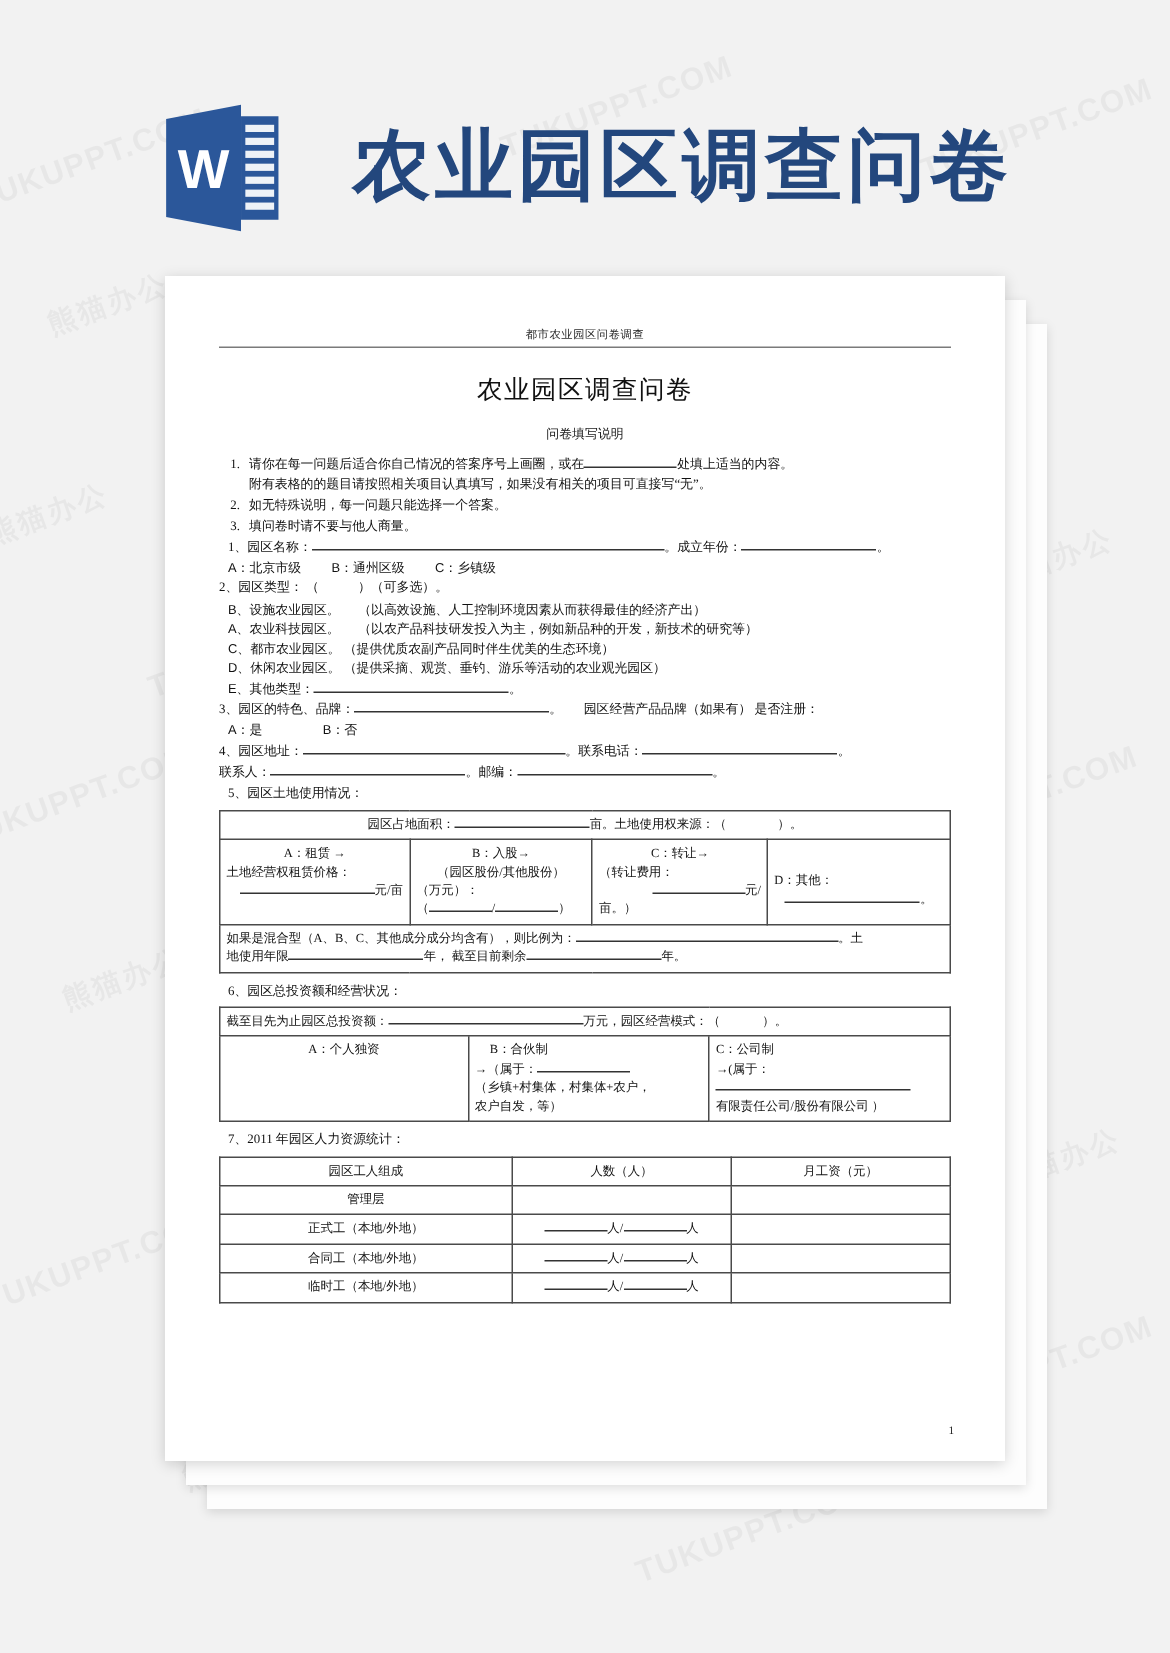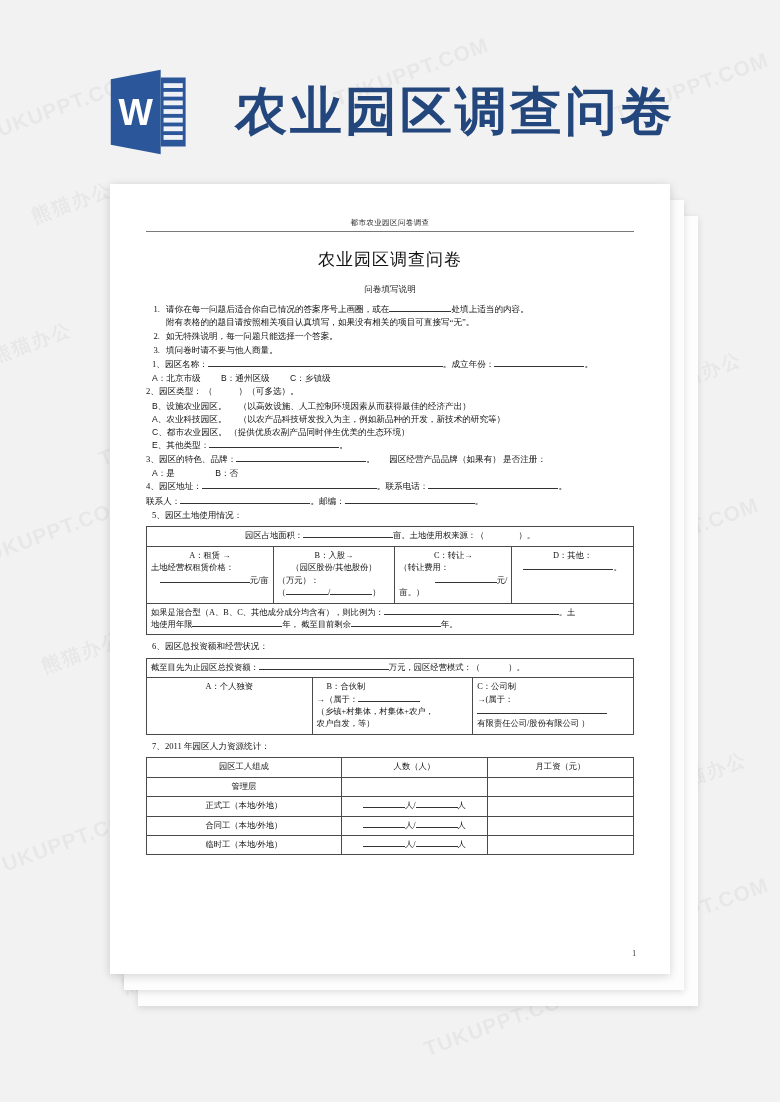--- a/index.html
+++ b/index.html
@@ -208,20 +208,24 @@
       <div class="opt">
         <span class="lbl">A、农业科技园区。</span>
         <span style="display:inline-block;width:8px"></span>
         <span>（以农产品科技研发投入为主，例如新品种的开发，新技术的研究等）</span>
       </div>
       <div class="opt">
         <span class="lbl">C、都市农业园区。</span>
         <span>（提供优质农副产品同时伴生优美的生态环境）</span>
       </div>
       <div class="opt">
+        <span class="lbl">D、休闲农业园区。</span>
+        <span>（提供采摘、观赏、垂钓、游乐等活动的农业观光园区）</span>
+      </div>
+      <div class="opt">
         <span class="lbl">E、其他类型：</span><span class="blank b-lg"></span><span>。</span>
       </div>
 
       <div class="q">
         <span>3、园区的特色、品牌：</span><span class="blank b-lg"></span><span>。</span>
         <span style="display:inline-block;width:10px"></span>
         <span>园区经营产品品牌（如果有）</span>
         <span>是否注册：</span>
       </div>
       <div class="opt">
@@ -257,21 +261,21 @@
             <div>（万元）：</div>
             <div><span>（</span><span class="blank b-xs"></span><span>/</span><span class="blank b-xs"></span><span>）</span></div>
           </td>
           <td style="width:24%">
             <div style="text-align:center">C：转让→</div>
             <div>（转让费用：</div>
             <div style="text-align:right"><span class="blank b-sm"></span><span>元/</span></div>
             <div>亩。）</div>
           </td>
           <td style="width:25%">
-            <div style="text-align:center;">D：其他：</div>
+            <div style="margin-top:18px">D：其他：</div>
             <div style="text-align:center"><span class="blank b-md"></span><span>。</span></div>
           </td>
         </tr>
         <tr>
           <td colspan="4">
             <div><span>如果是混合型（A、B、C、其他成分成分均含有），则比例为：</span><span class="blank b-xl"></span><span>。土</span></div>
             <div><span>地使用年限</span><span class="blank b-md"></span><span>年，  截至目前剩余</span><span class="blank b-md"></span><span>年。</span></div>
           </td>
         </tr>
       </tbody>

